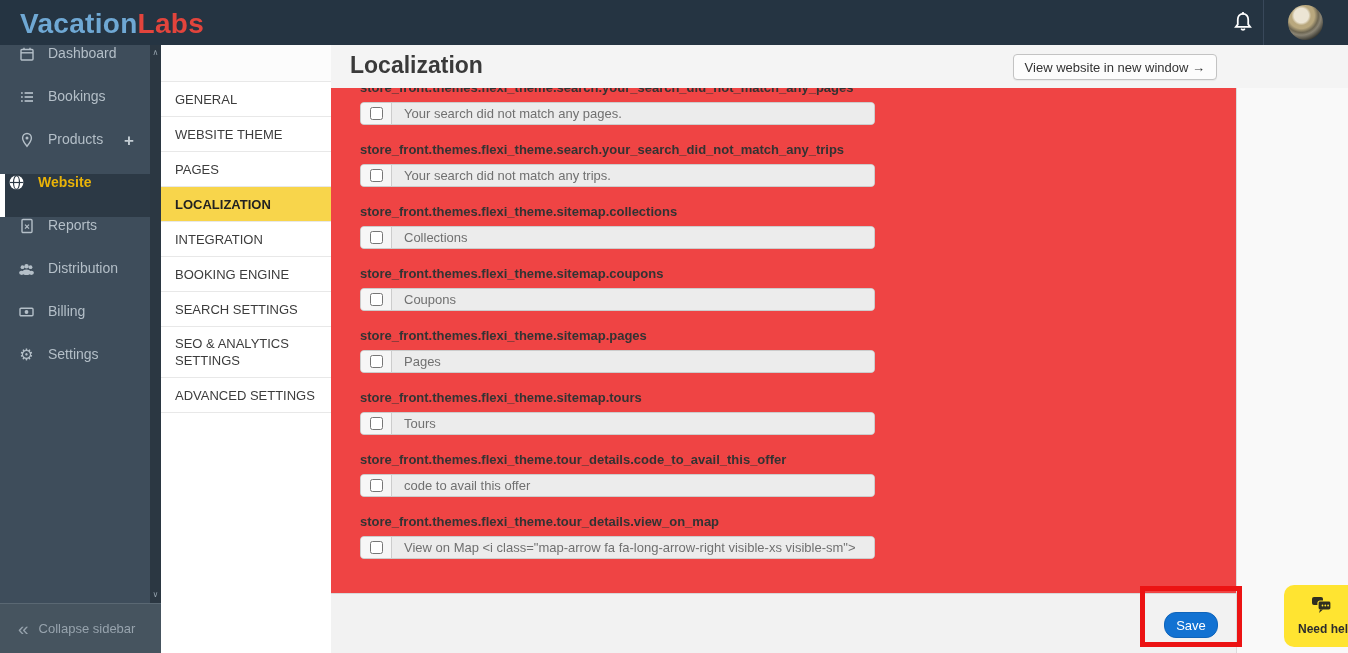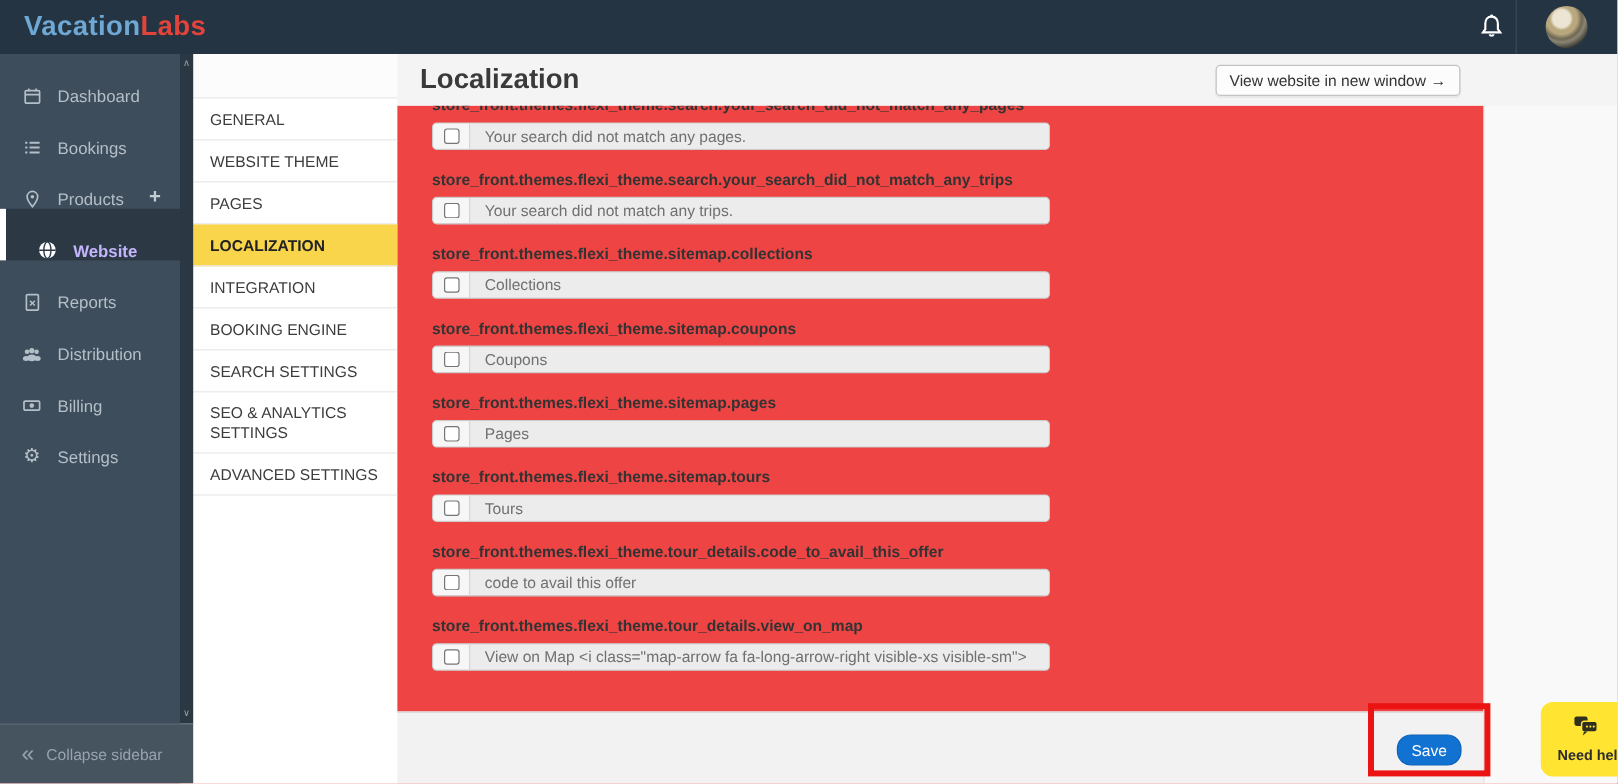--- a/index.html
+++ b/index.html
@@ -2,33 +2,33 @@
 <html><head>
 <meta charset="utf-8">
 <style>
   * { margin:0; padding:0; box-sizing:border-box; }
   html,body { width:1348px; height:653px; }
   body { font-family:"Liberation Sans","DejaVu Sans",sans-serif; background:#fff; }
   .stage { position:relative; width:1348px; height:653px; overflow:hidden; background:#fff; }
 
   
   .topbar { position:absolute; left:0; top:0; width:1348px; height:45px; background:#253442; z-index:30; }
-  .logo { position:absolute; left:20px; top:8px; font-size:23px; font-weight:bold; letter-spacing:.3px; }
+  .logo { position:absolute; left:20px; top:8px; font-size:28px; font-weight:bold; letter-spacing:.3px; }
   .logo .p1 { color:#6fa8d4; }
   .logo .p2 { color:#e2443c; }
   .bell-btn { position:absolute; left:1230px; top:10px; width:26px; height:26px; background:none; border:none; cursor:pointer; }
   .topbar-divider { position:absolute; left:1263px; top:0; width:1px; height:45px; background:#39485a; }
   .avatar { position:absolute; left:1288px; top:5px; width:35px; height:35px; border-radius:50%;
     background:radial-gradient(circle at 38% 30%, #ece5d4 0 22%, #b9a87e 30% 40%, #6e6753 52%, #8a8474 60%, #35352f 78%, #222); cursor:pointer; }
 
   
   .sidebar { position:absolute; left:0; top:45px; width:150px; height:608px; background:#3e4d5b; z-index:10; }
-  .nav-item { display:flex; align-items:flex-end; height:43px; padding-left:18px; color:#b4bfc8; font-size:14px; cursor:pointer; }
+  .nav-item { display:flex; align-items:flex-start; height:43px; padding-left:18px; color:#b4bfc8; font-size:14px; cursor:pointer; }
   .nav-item .nico { width:17px; height:17px; margin-right:13px; flex:0 0 17px; display:flex; align-items:center; justify-content:center; }
-  .nav-item.active { background:#2c3945; color:#c4b5fd; font-weight:bold; border-left:5px solid #fff; padding-left:26px; }
+  .nav-item.active { background:#2c3945; color:#eab308; font-weight:bold; border-left:5px solid #fff; padding-left:3px; }
   .nav-plus { margin-left:auto; margin-right:16px; font-size:17px; font-weight:bold; color:#c3ccd3; }
   .gear-glyph { font-size:16px; color:#b4bfc8; line-height:1; }
 
   .scroll-strip { position:absolute; left:150px; top:45px; width:11px; height:558px; background:#2b3742; z-index:12; }
   .strip-arrow { position:absolute; left:0; width:11px; text-align:center; color:#93a0ab; font-size:8px; cursor:pointer; line-height:10px; }
   .strip-arrow.up { top:3px; }
   .strip-arrow.down { bottom:3px; }
 
   .collapse-bar { position:absolute; left:0; top:603px; width:161px; height:50px; background:#46545f; border-top:1px solid #5a6873;
     display:flex; align-items:center; padding-left:18px; color:#97a3ad; font-size:13px; cursor:pointer; z-index:13; }

